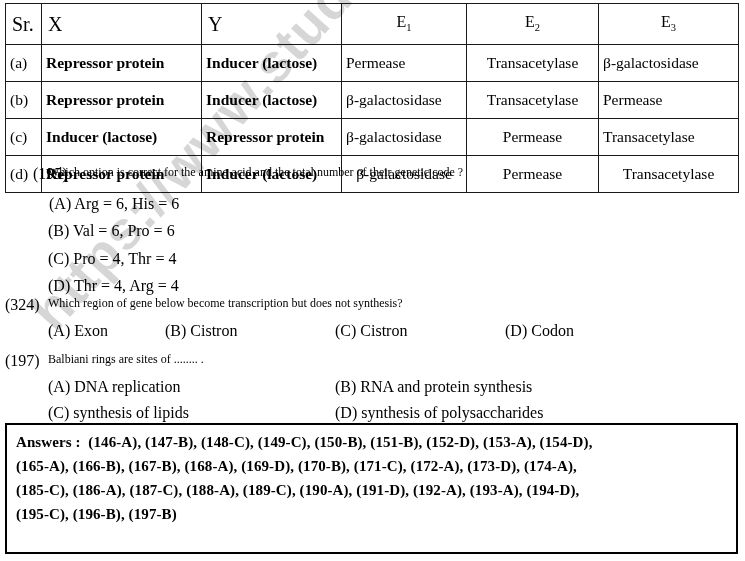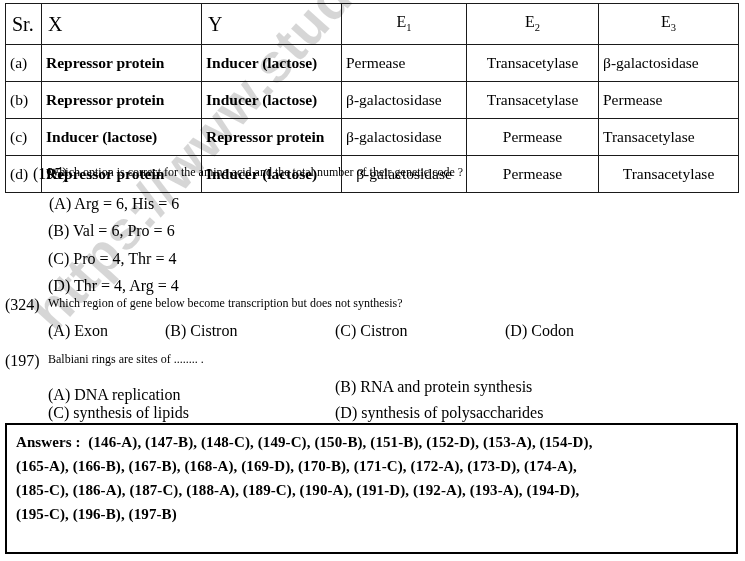--- a/index.html
+++ b/index.html
@@ -213,21 +213,21 @@
     <span class="q-text" style="top:0;">Which region of gene below become transcription but does not synthesis?</span>
     <span class="opt" style="left:48px;  top:26px;">(A) Exon</span>
     <span class="opt" style="left:165px; top:26px;">(B) Cistron</span>
     <span class="opt" style="left:335px; top:26px;">(C) Cistron</span>
     <span class="opt" style="left:505px; top:26px;">(D) Codon</span>
   </div>
 
   <div class="q-block" style="top:352px;">
     <span class="q-num" style="top:0;">(197)</span>
     <span class="q-text" style="top:0;">Balbiani rings are sites of ........ .</span>
-    <span class="opt" style="left:48px;  top:34px;">(A) DNA replication</span>
+    <span class="opt" style="left:48px;  top:26px;">(A) DNA replication</span>
     <span class="opt" style="left:335px; top:26px;">(B) RNA and protein synthesis</span>
     <span class="opt" style="left:48px;  top:52px;">(C) synthesis of lipids</span>
     <span class="opt" style="left:335px; top:52px;">(D) synthesis of polysaccharides</span>
   </div>
 
   <div id="answers-box">
     <div class="ans-line"><span class="ans-label">Answers :</span>&nbsp;&nbsp;<span>(146-A),  (147-B),  (148-C),  (149-C),  (150-B),  (151-B),  (152-D),  (153-A),  (154-D),</span></div>
     <div class="ans-line">(165-A),  (166-B),  (167-B),  (168-A),  (169-D),  (170-B),  (171-C),  (172-A),  (173-D),  (174-A),</div>
     <div class="ans-line">(185-C),  (186-A),  (187-C),  (188-A),  (189-C),  (190-A),  (191-D),  (192-A),  (193-A),  (194-D),</div>
     <div class="ans-line">(195-C),  (196-B),  (197-B)</div>

